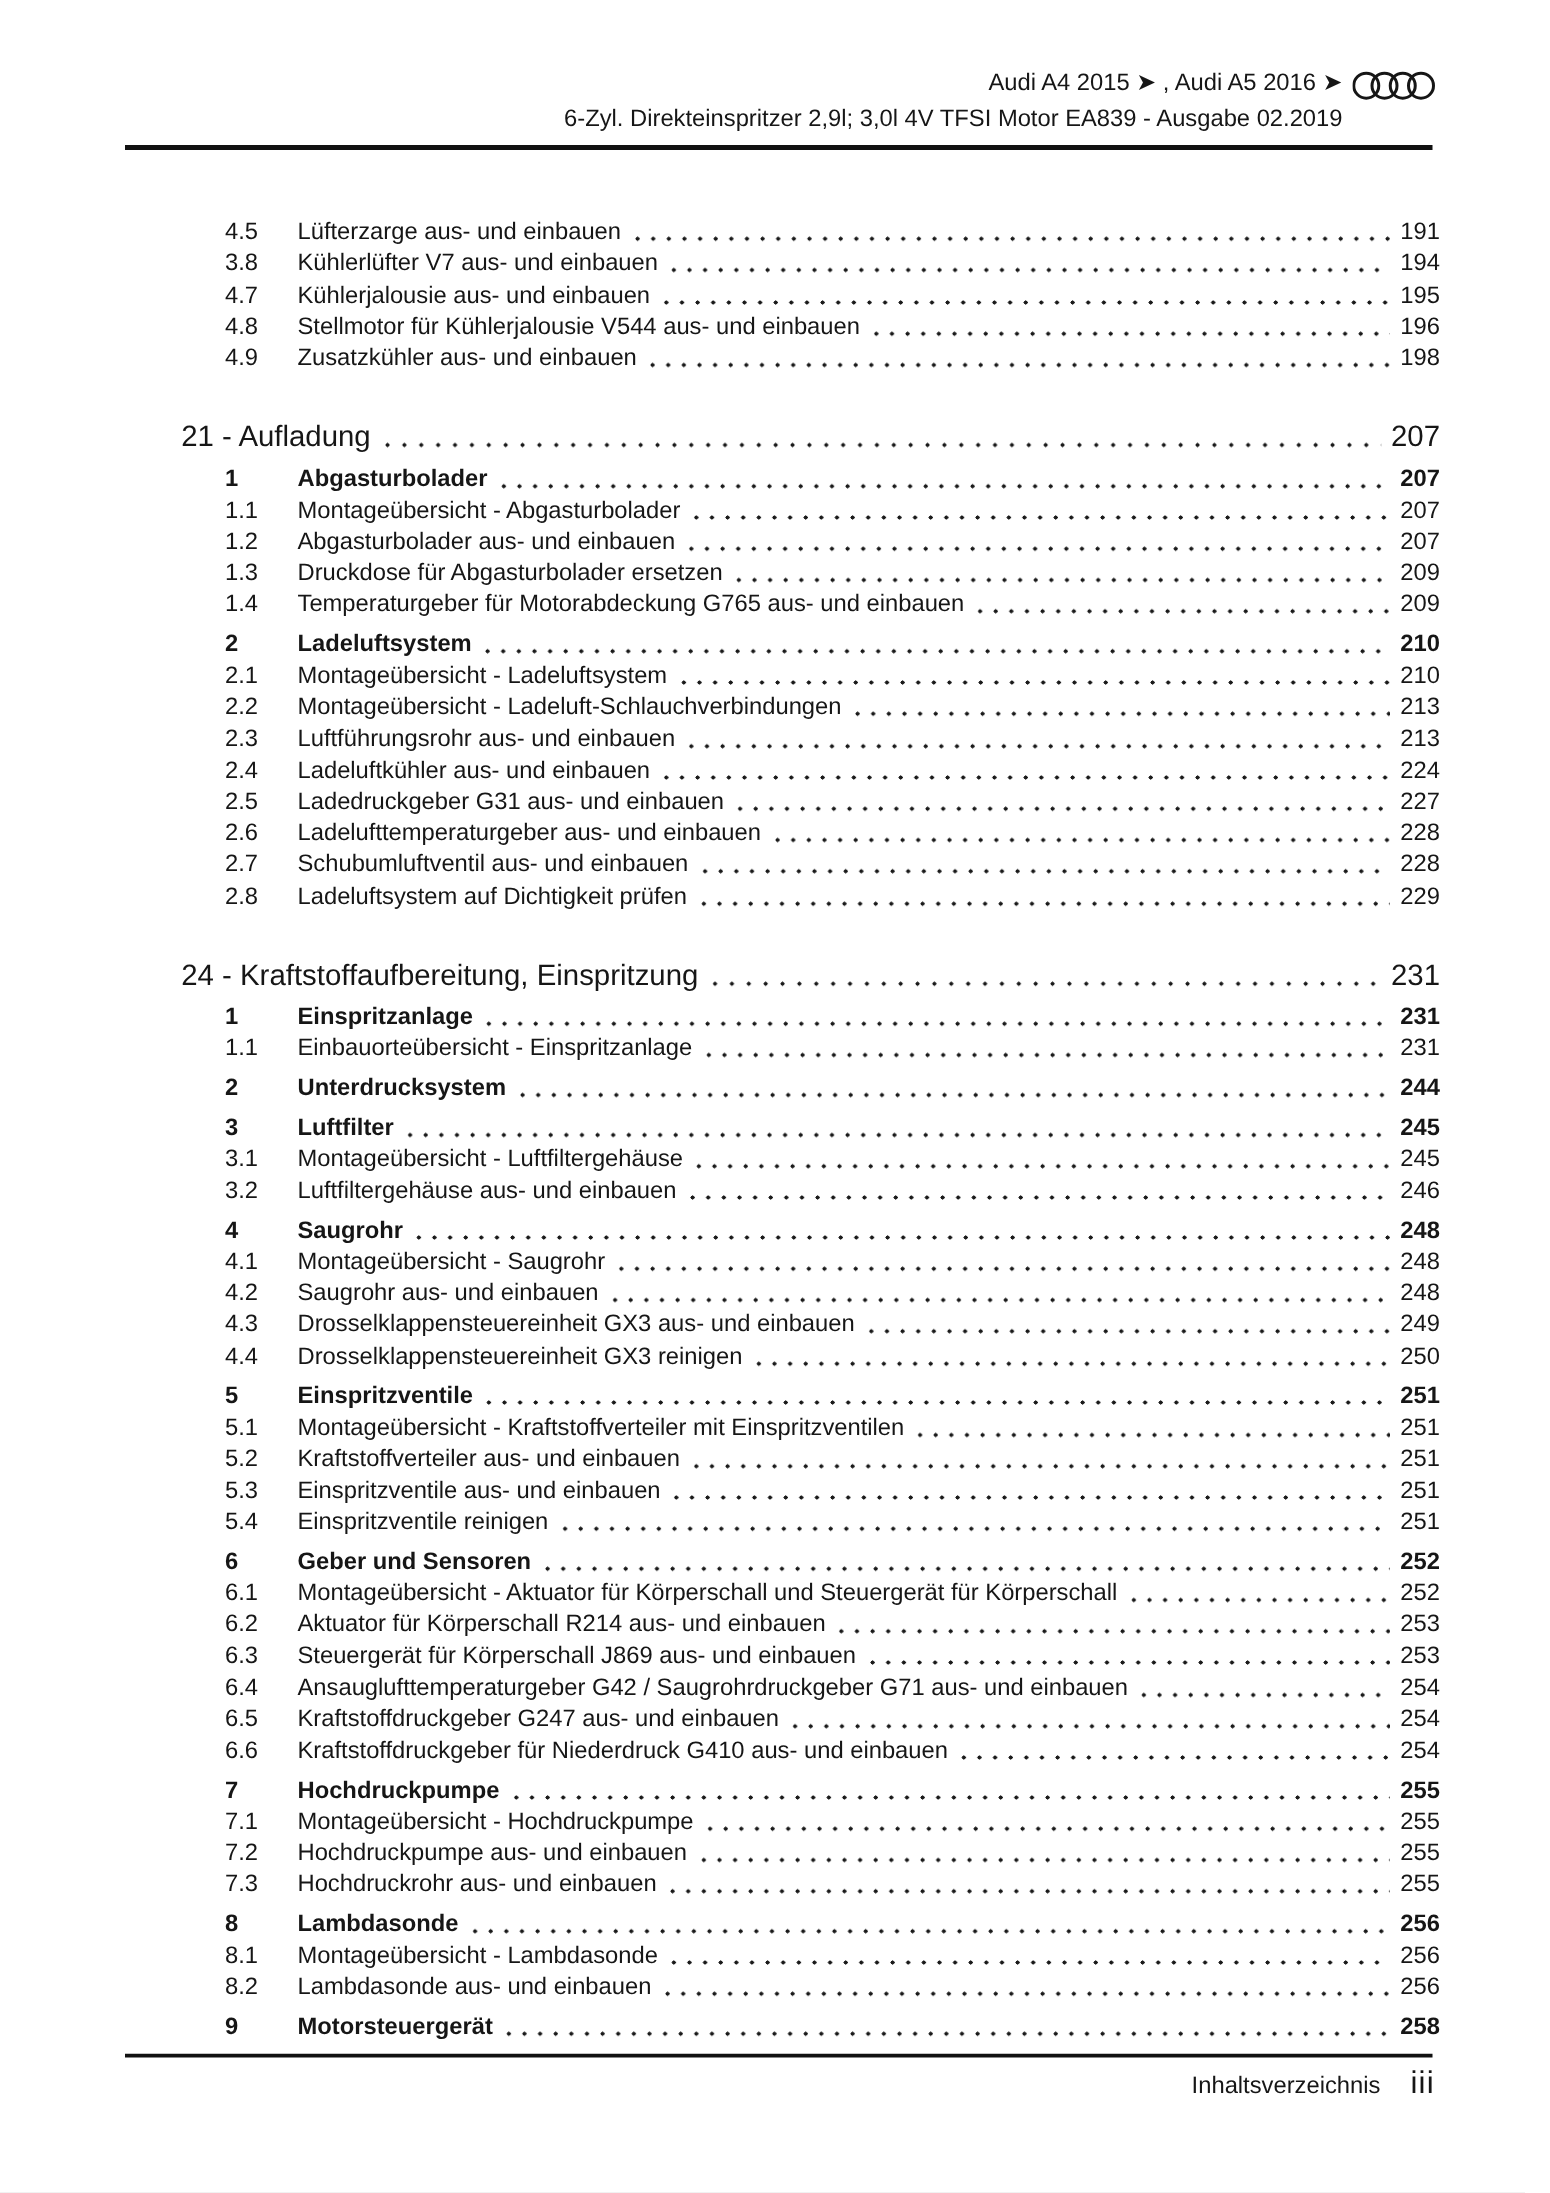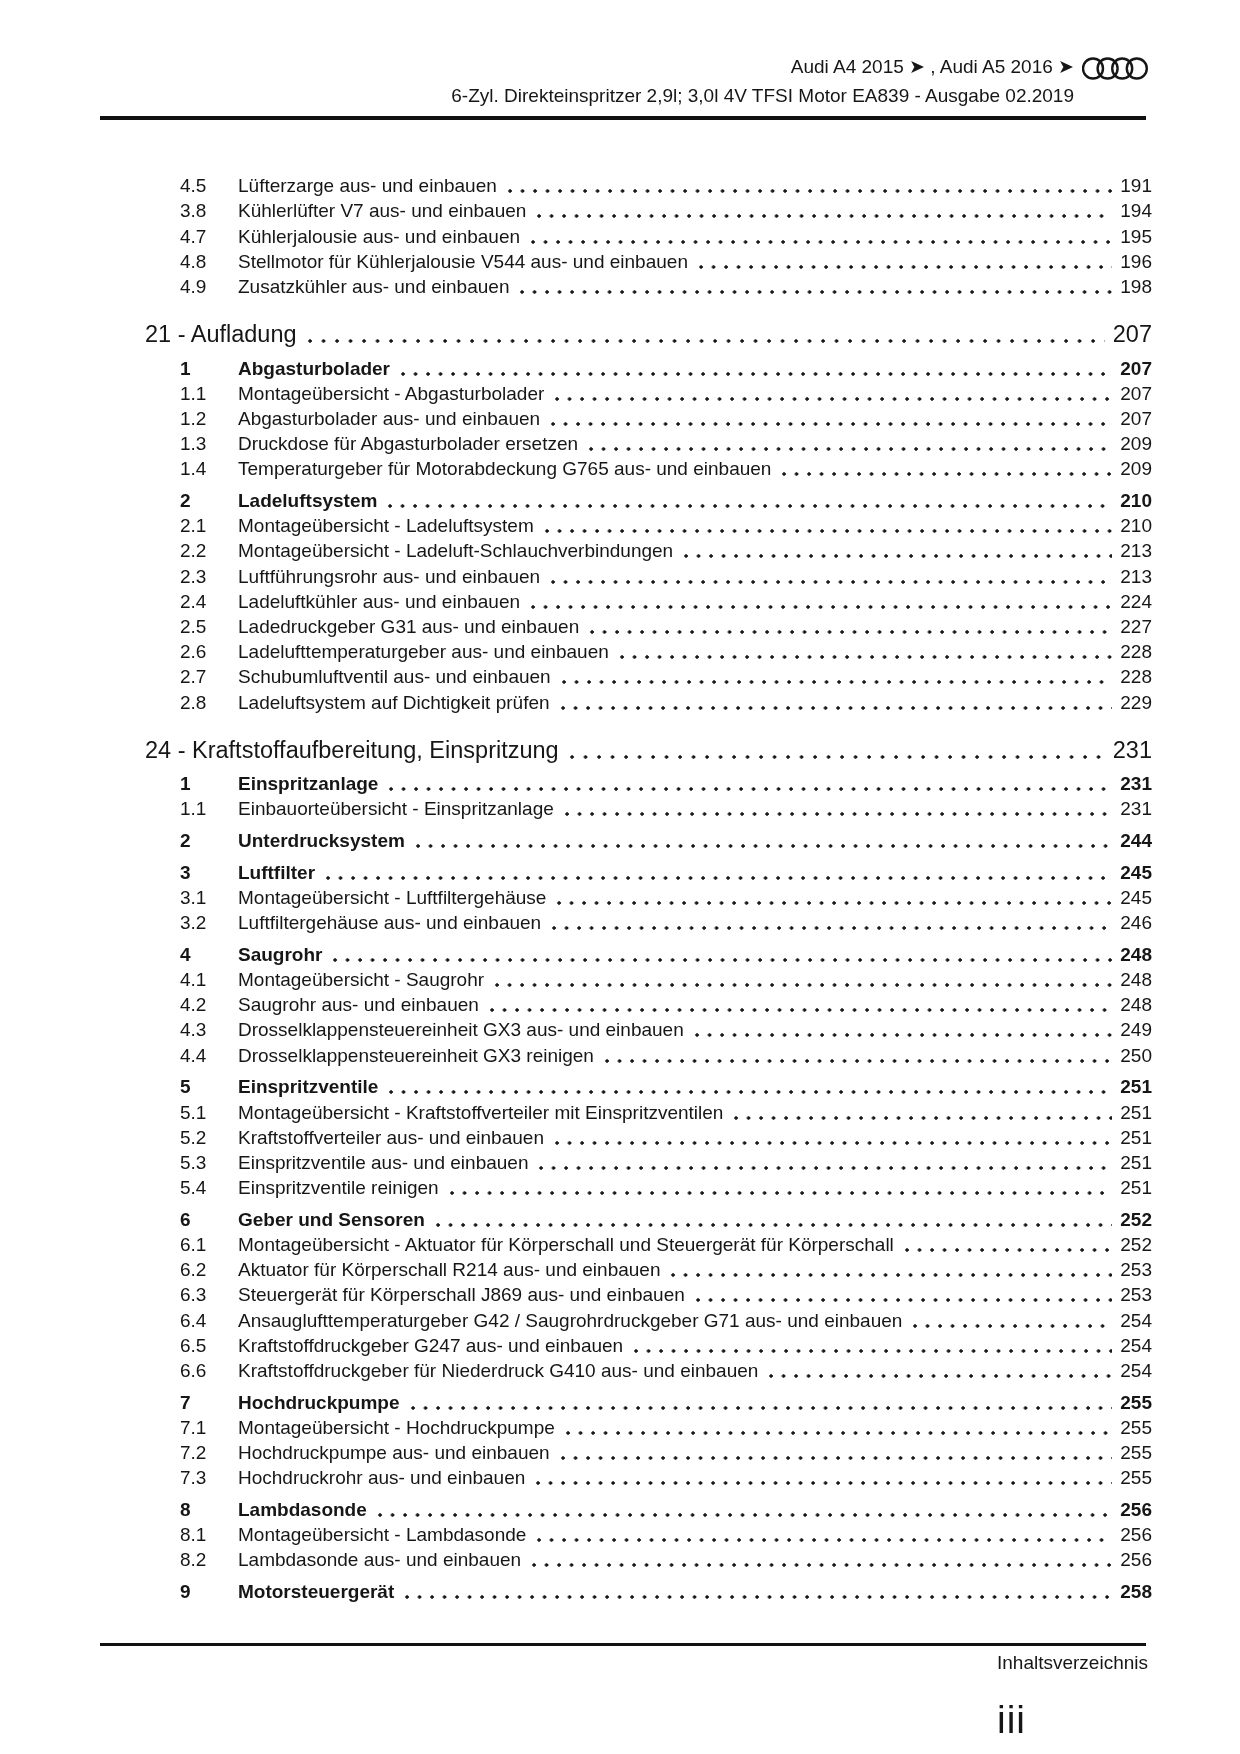--- a/index.html
+++ b/index.html
@@ -68,21 +68,21 @@
     background-size: 12.5px 4px;
     background-repeat: repeat-x;
     background-position: left bottom;
   }
   .pageno { flex: 0 0 auto; text-align: center; }
 
   .chapter-row {
     display: flex;
     align-items: flex-end;
     height: 34px;
-    margin-top: 16px;
+    margin-top: 31px;
     margin-bottom: 6px;
     padding-left: 45px;
     font-size: 23.5px;
     white-space: nowrap;
   }
   .chapter-row .dots {
     margin-bottom: 5px;
     background-size: 13.5px 4px;
   }
 
@@ -95,24 +95,23 @@
     height: 2.5px;
     background: #111111;
   }
   .footer {
     position: absolute;
     right: 92px;
     top: 1652px;
     display: flex;
     align-items: baseline;
     gap: 24px;
-    flex-direction: column;
   }
   .footer-label { font-size: 19px; }
-  .footer-page  { font-size: 39px; letter-spacing: 1px; }
+  .footer-page  { font-size: 25px; letter-spacing: 1px; }
 </style>
 </head>
 <body>
 
 <div class="sheet">
 
   <div class="header-text">
     <div>Audi A4 2015 ➤ , Audi A5 2016 ➤</div>
     <div>6-Zyl. Direkteinspritzer 2,9l; 3,0l 4V TFSI Motor EA839 - Ausgabe 02.2019</div>
   </div>

